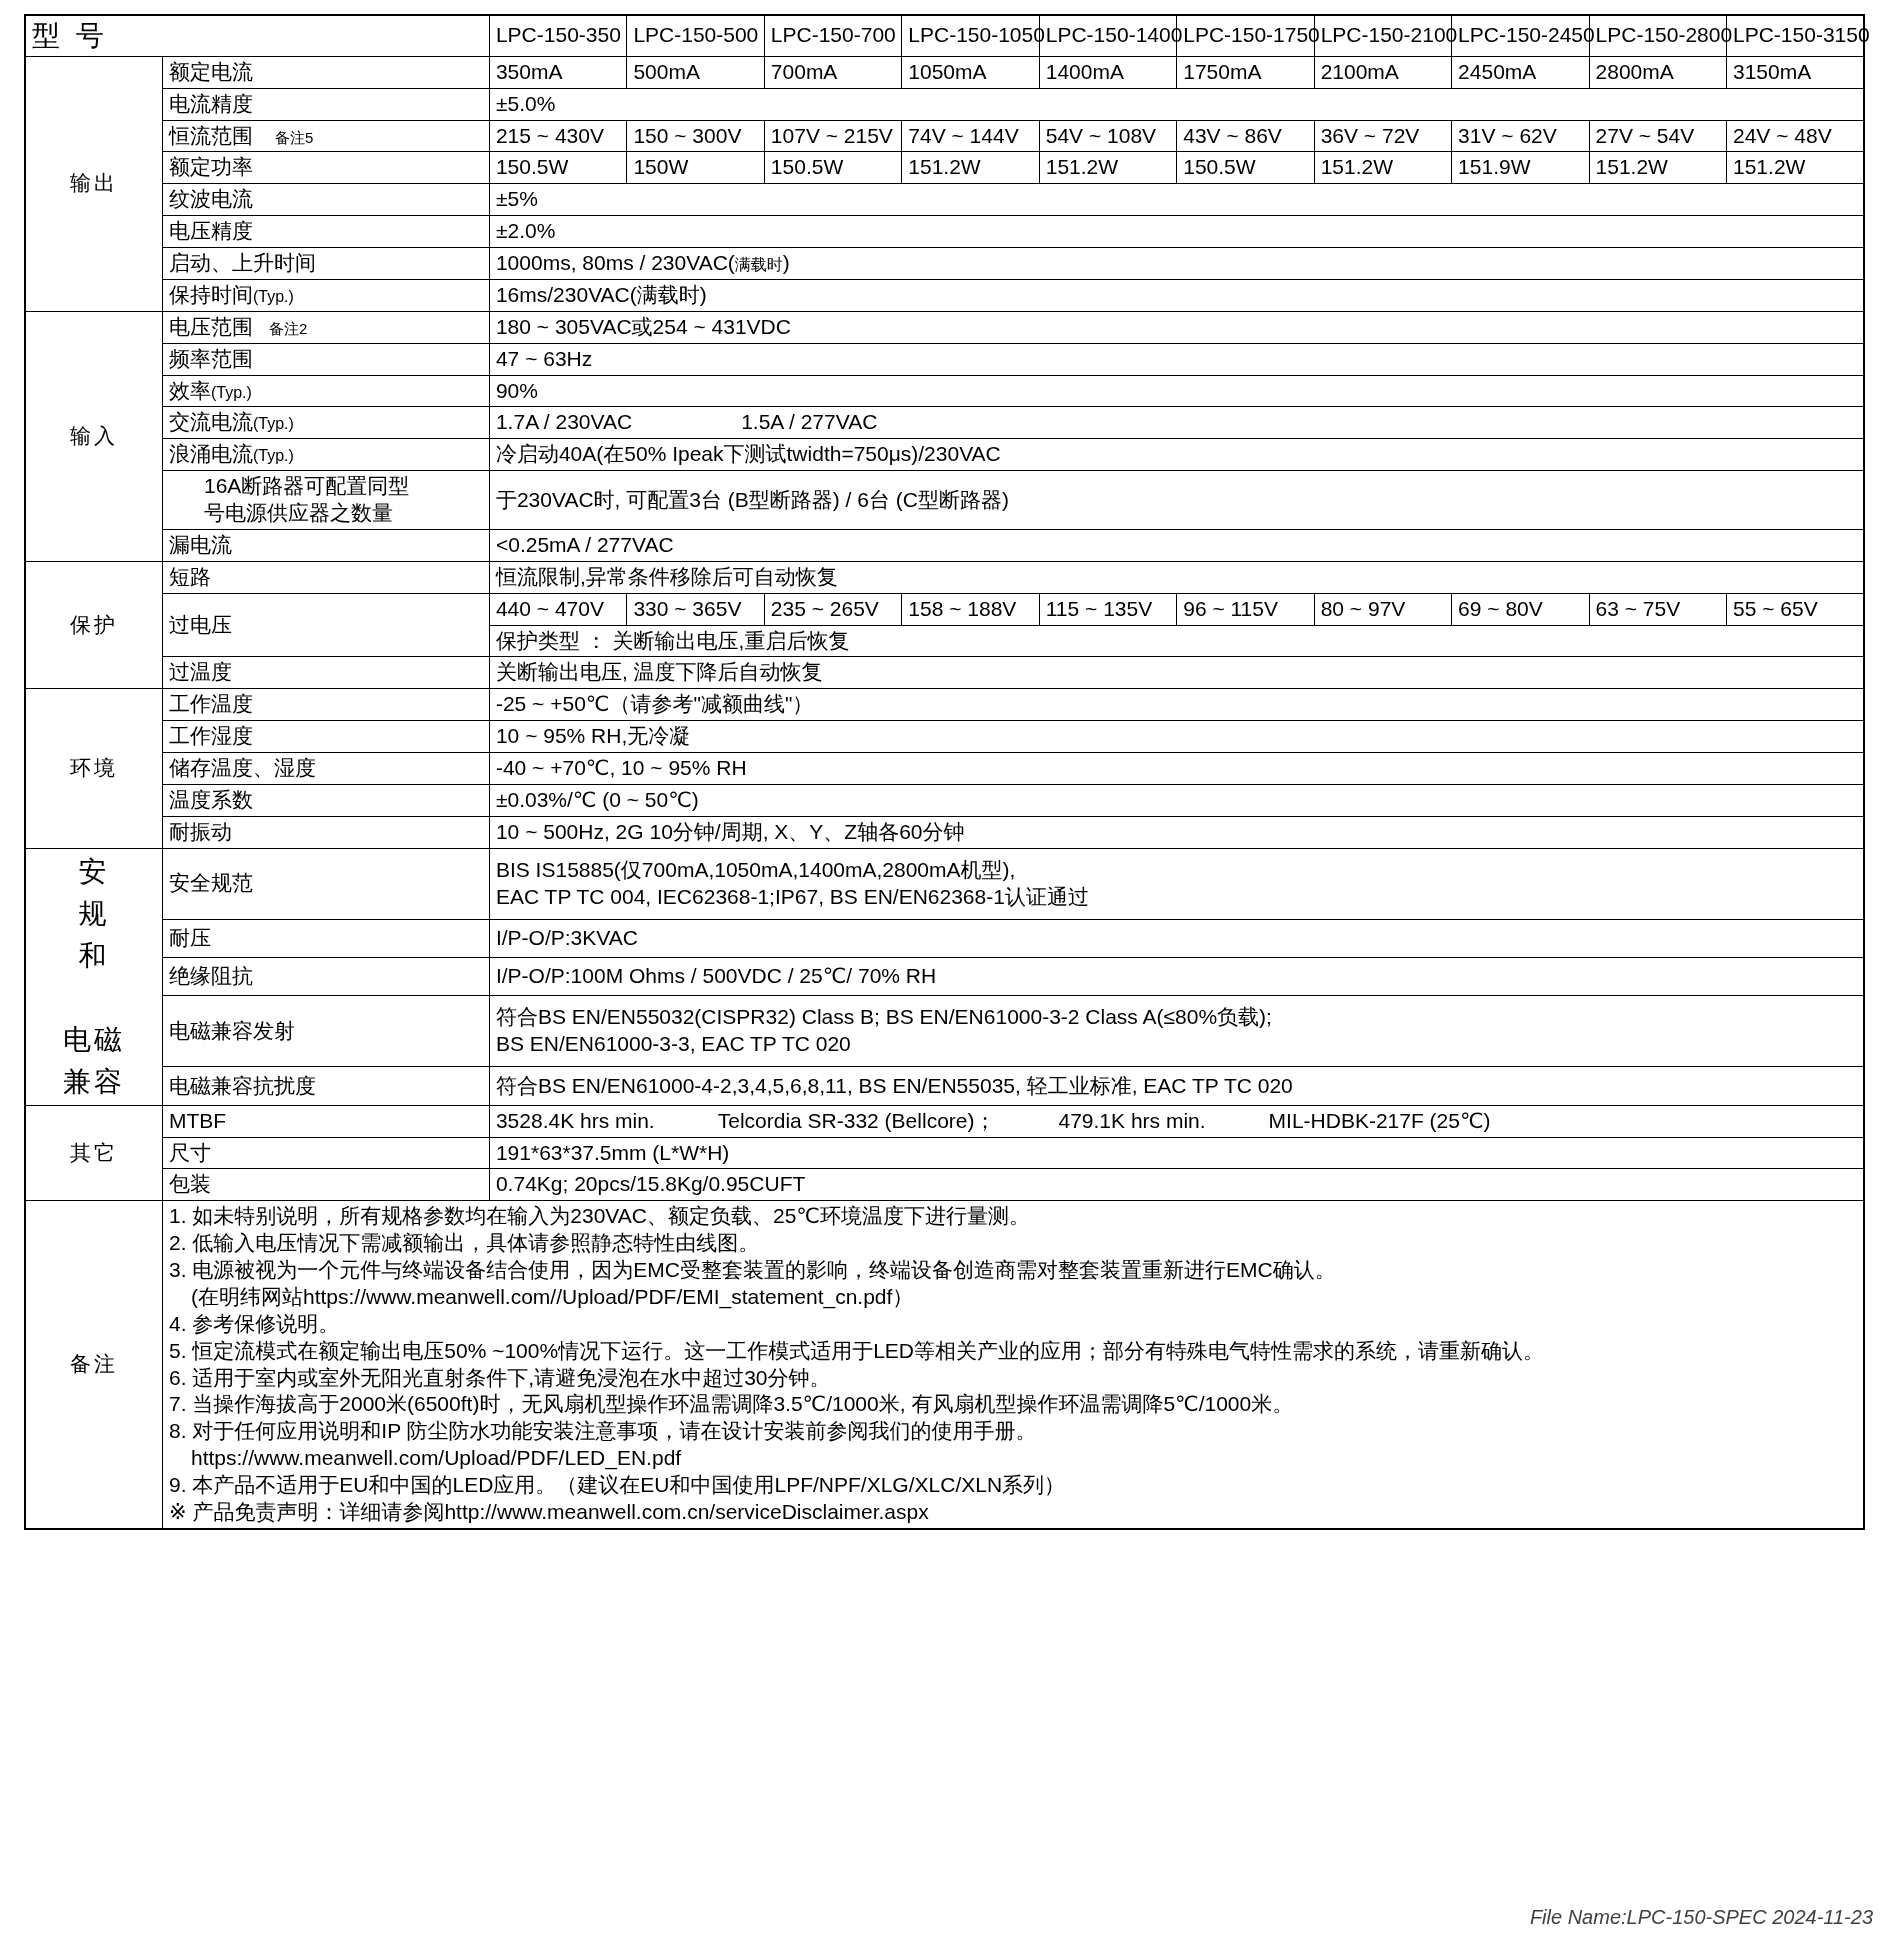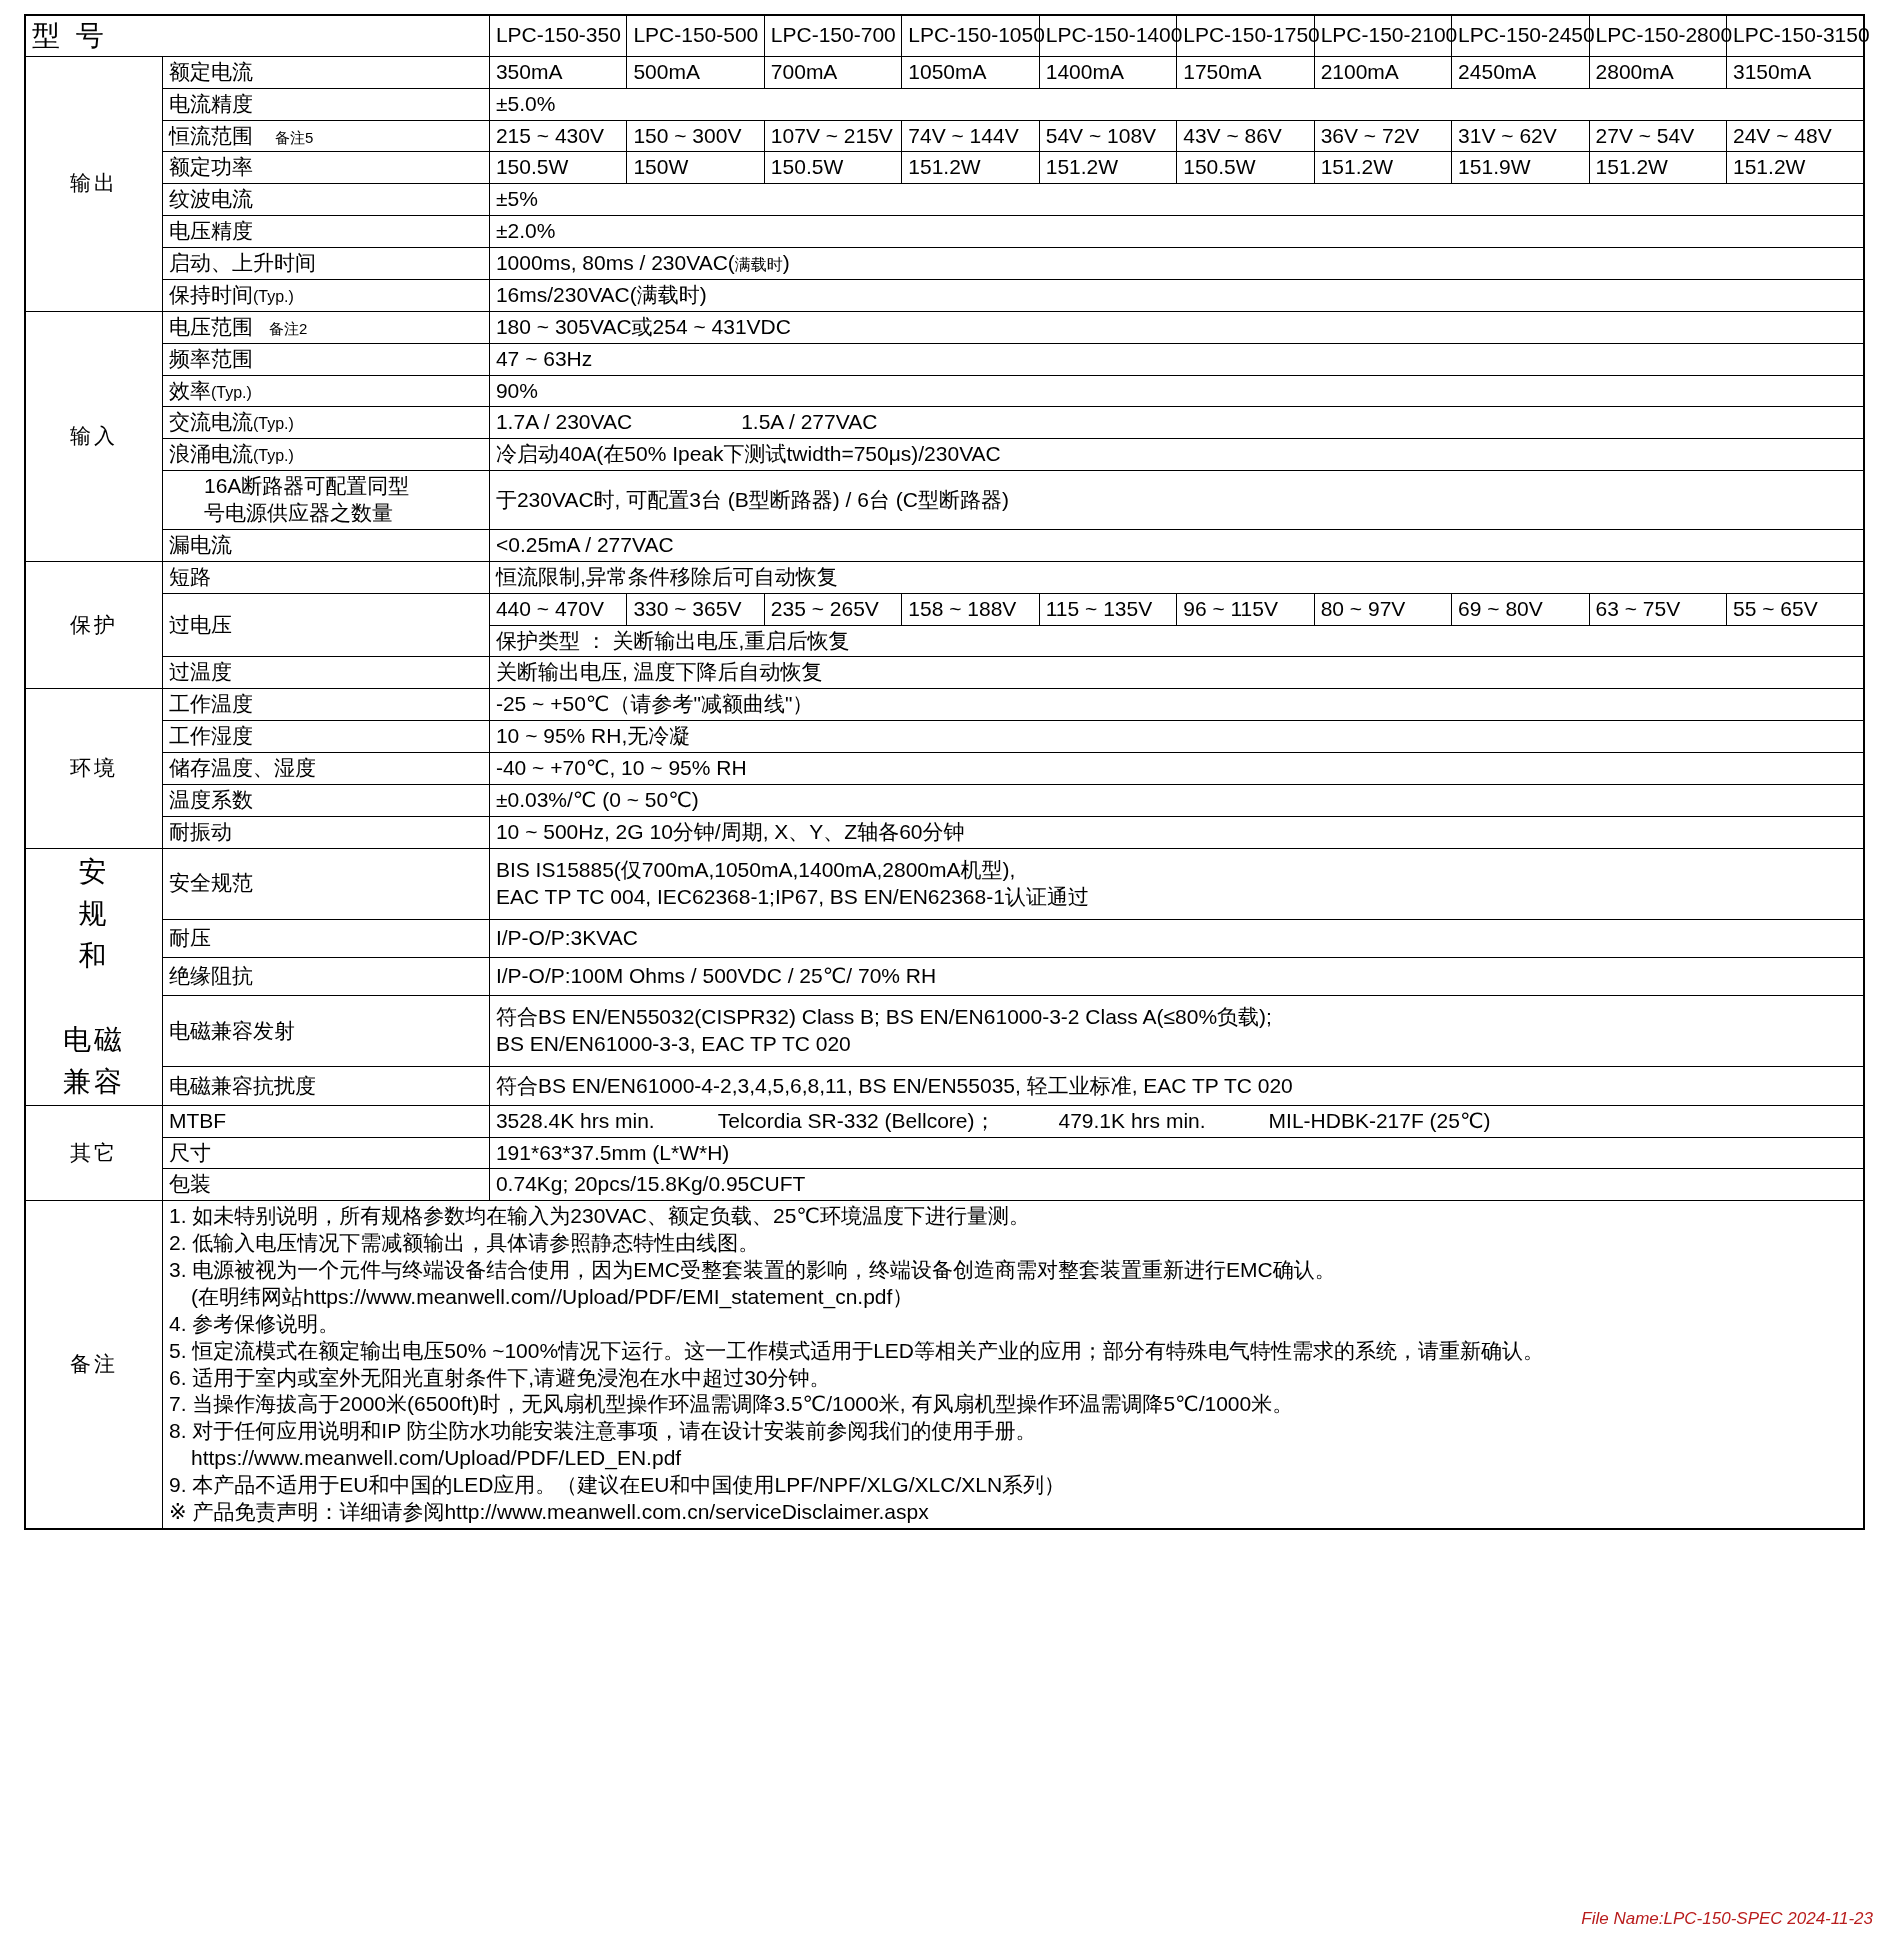--- a/index.html
+++ b/index.html
@@ -52,23 +52,23 @@
     padding:6px 10px 8px 12px;
     white-space:normal;
     text-align:left;
   }
   .notes .ln{display:block;text-indent:-16px;padding-left:16px;}
   .notes .ln2{display:block;padding-left:22px;}
   .filename{
     position:absolute;
     right:28px;
     bottom:6px;
-    font-size:17px;
+    font-size:20px;
     font-style:italic;
-    color:#b91c1c;
+    color:#404040;
   }
   .modelname-row td{height:34px;}
   .nowrapsmall{font-size:19px;}
   .gapspan{display:inline-block;width:63px;}
   .gapspan2{display:inline-block;width:109px;}
 </style>
 </head>
 <body>
 
 <div class="sheet">

